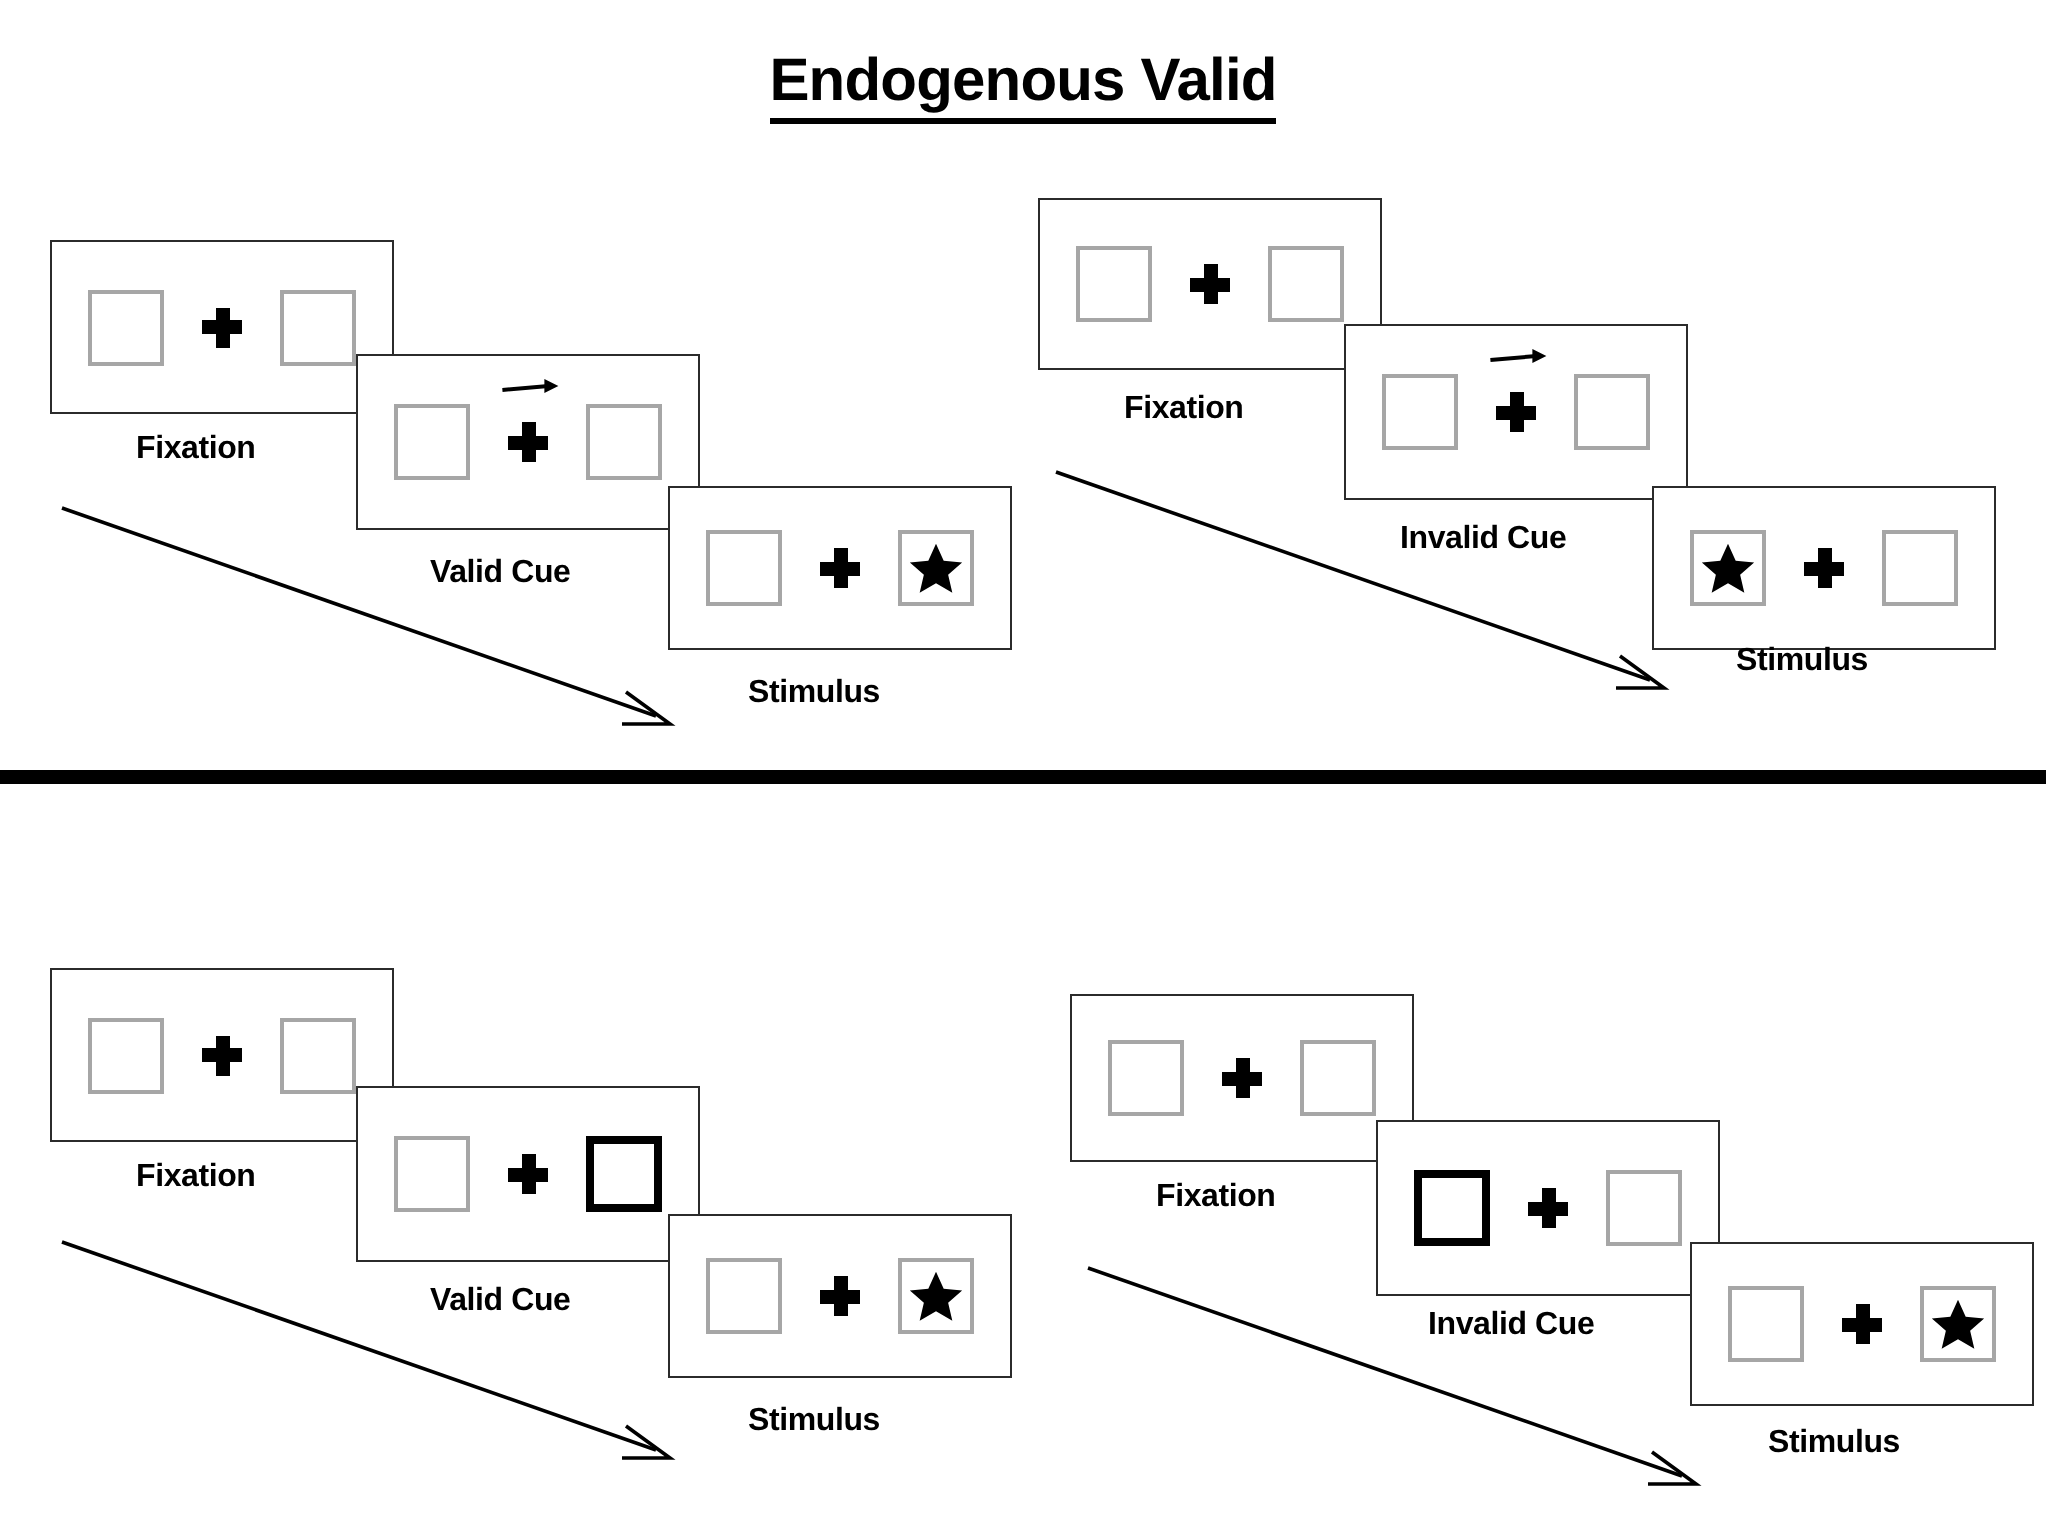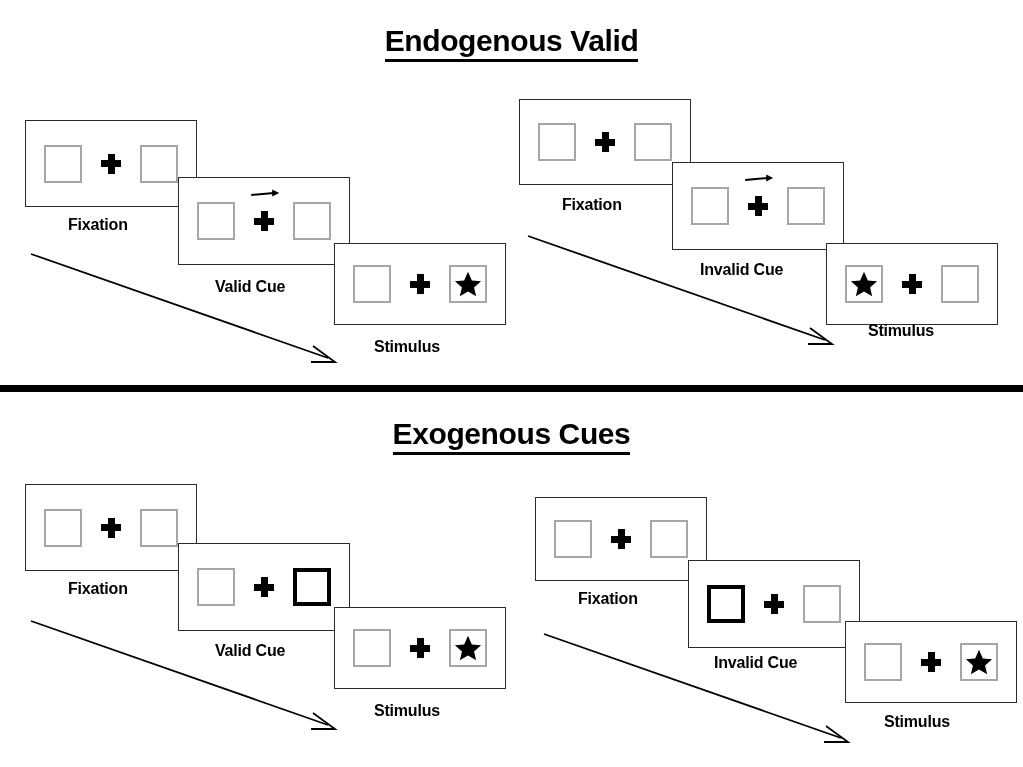--- a/index.html
+++ b/index.html
@@ -228,23 +228,20 @@
   </div>
   <div class="caption" style="left:868px; top:322px;">Stimulus</div>
 
   <svg class="flow-arrow" style="left:522px; top:230px; width:320px; height:125px;" viewBox="0 0 320 125">
     <line x1="6" y1="6" x2="303" y2="110" stroke="#000" stroke-width="1.8"></line>
     <polyline points="288,98 310,114 286,114" fill="none" stroke="#000" stroke-width="1.8"></polyline>
   </svg>
 
   <div class="divider" style="top:385px;"></div>
 
-  <div class="section-title" style="top:417px;">
-    <span>Exogenous Cues</span>
-  </div>
 
   <div class="frame" style="left:25px; top:484px; width:172px; height:87px;">
     <div class="frame-inner">
       <div class="box"></div>
       <div class="plus-wrap">
         <div class="plus"></div>
       </div>
       <div class="box"></div>
     </div>
   </div>

